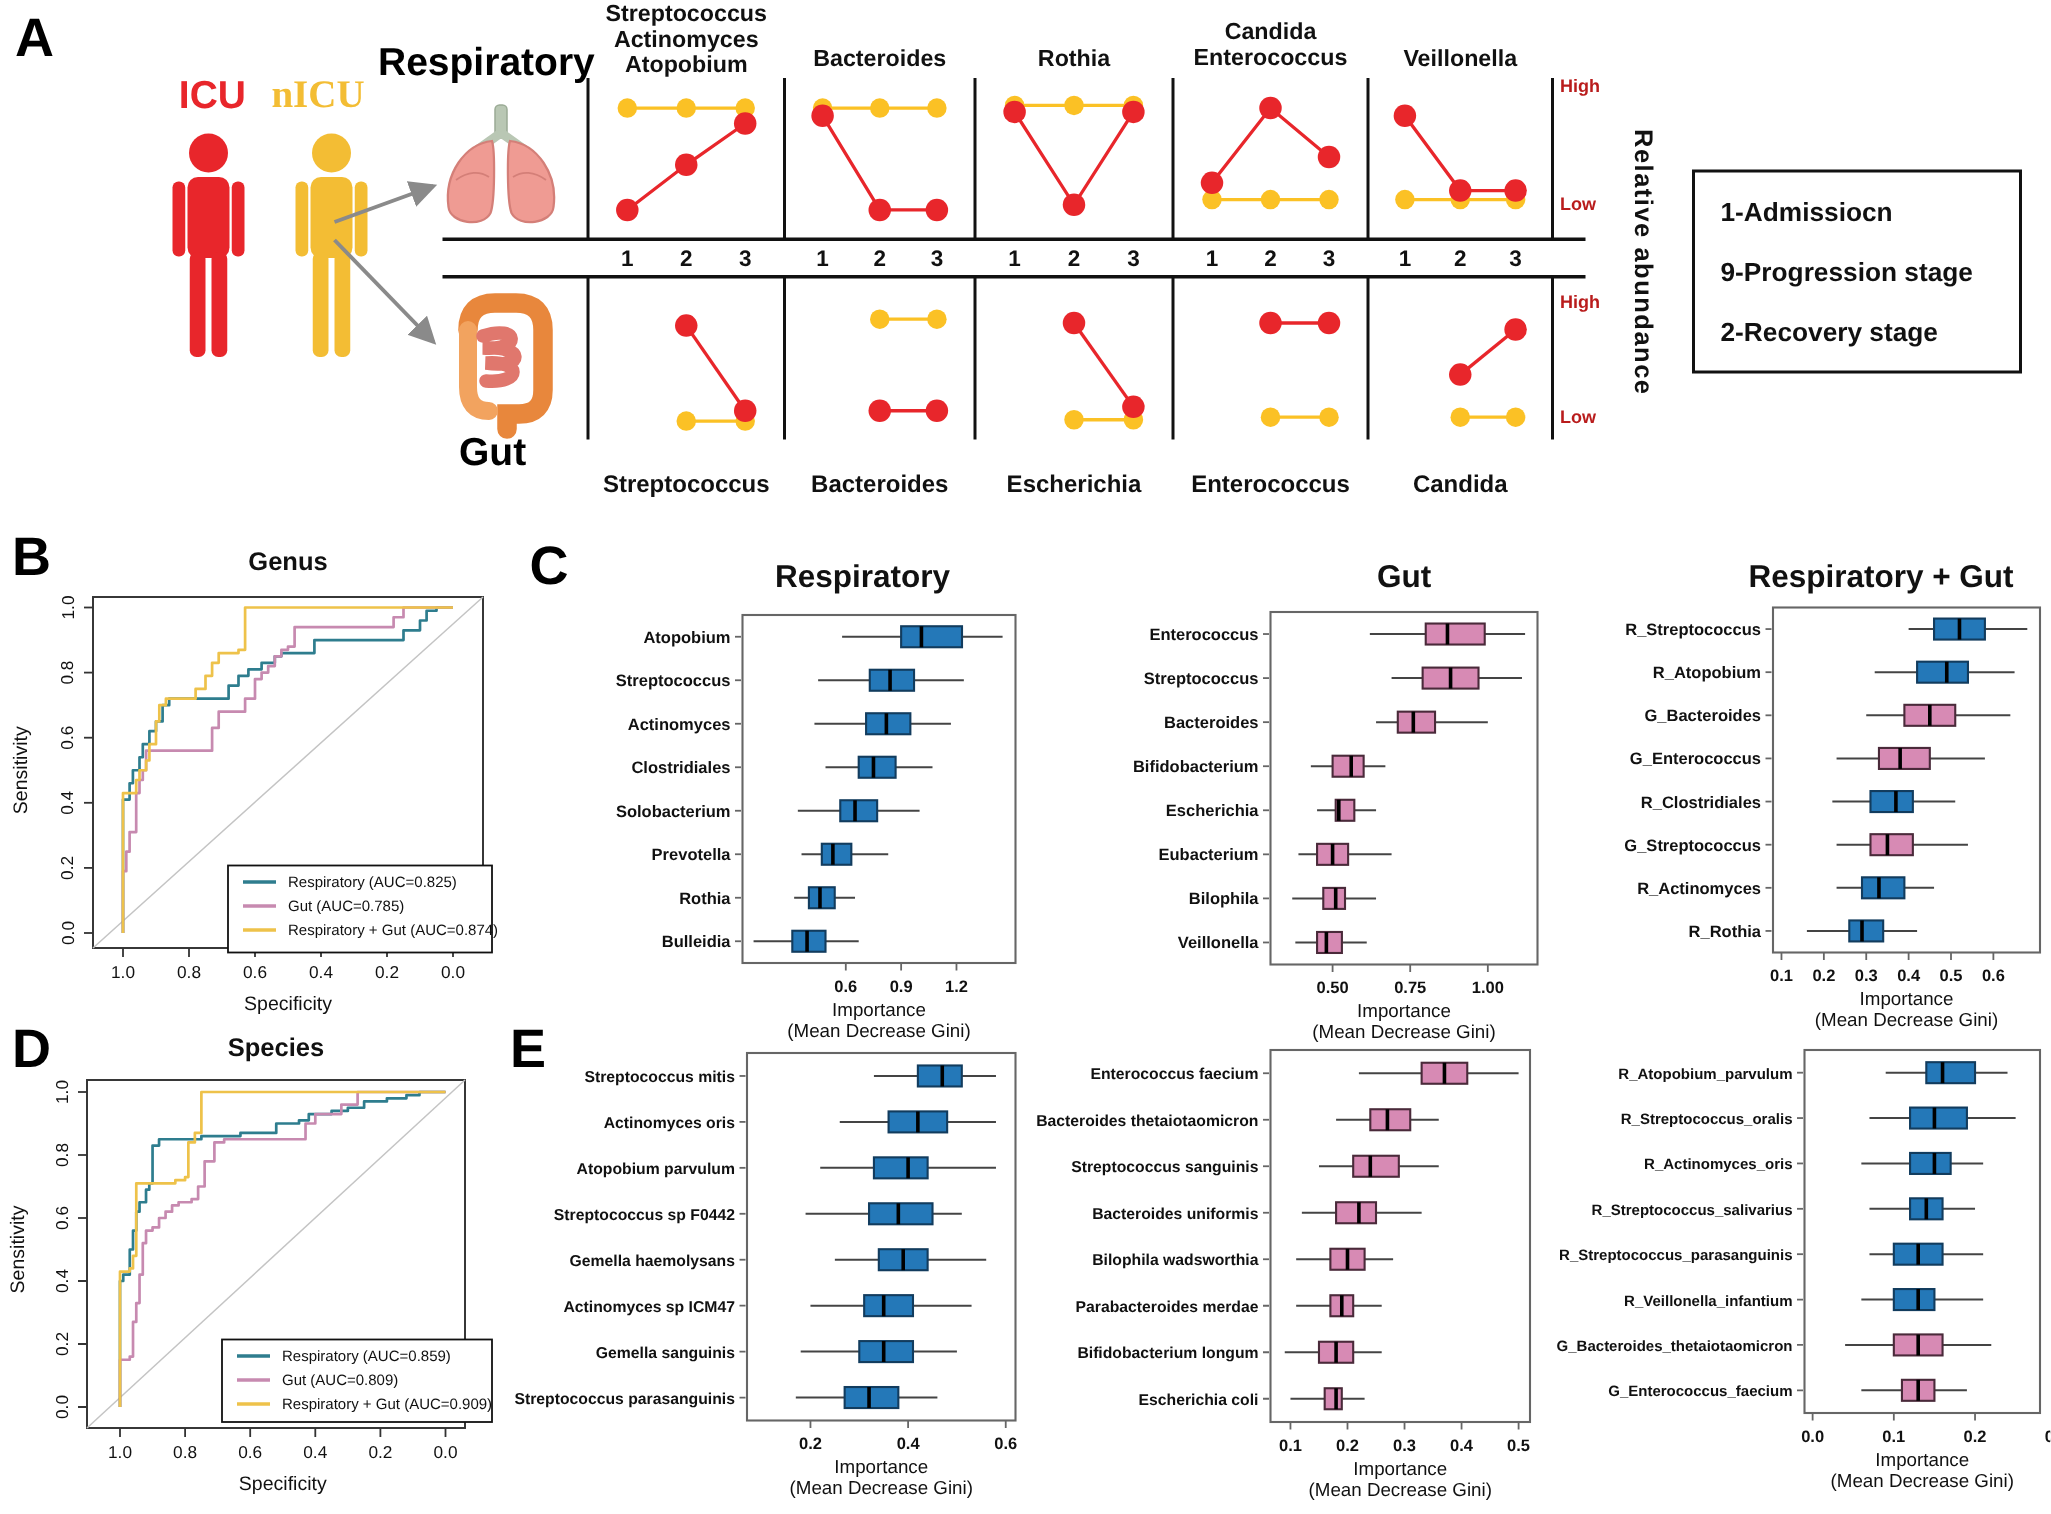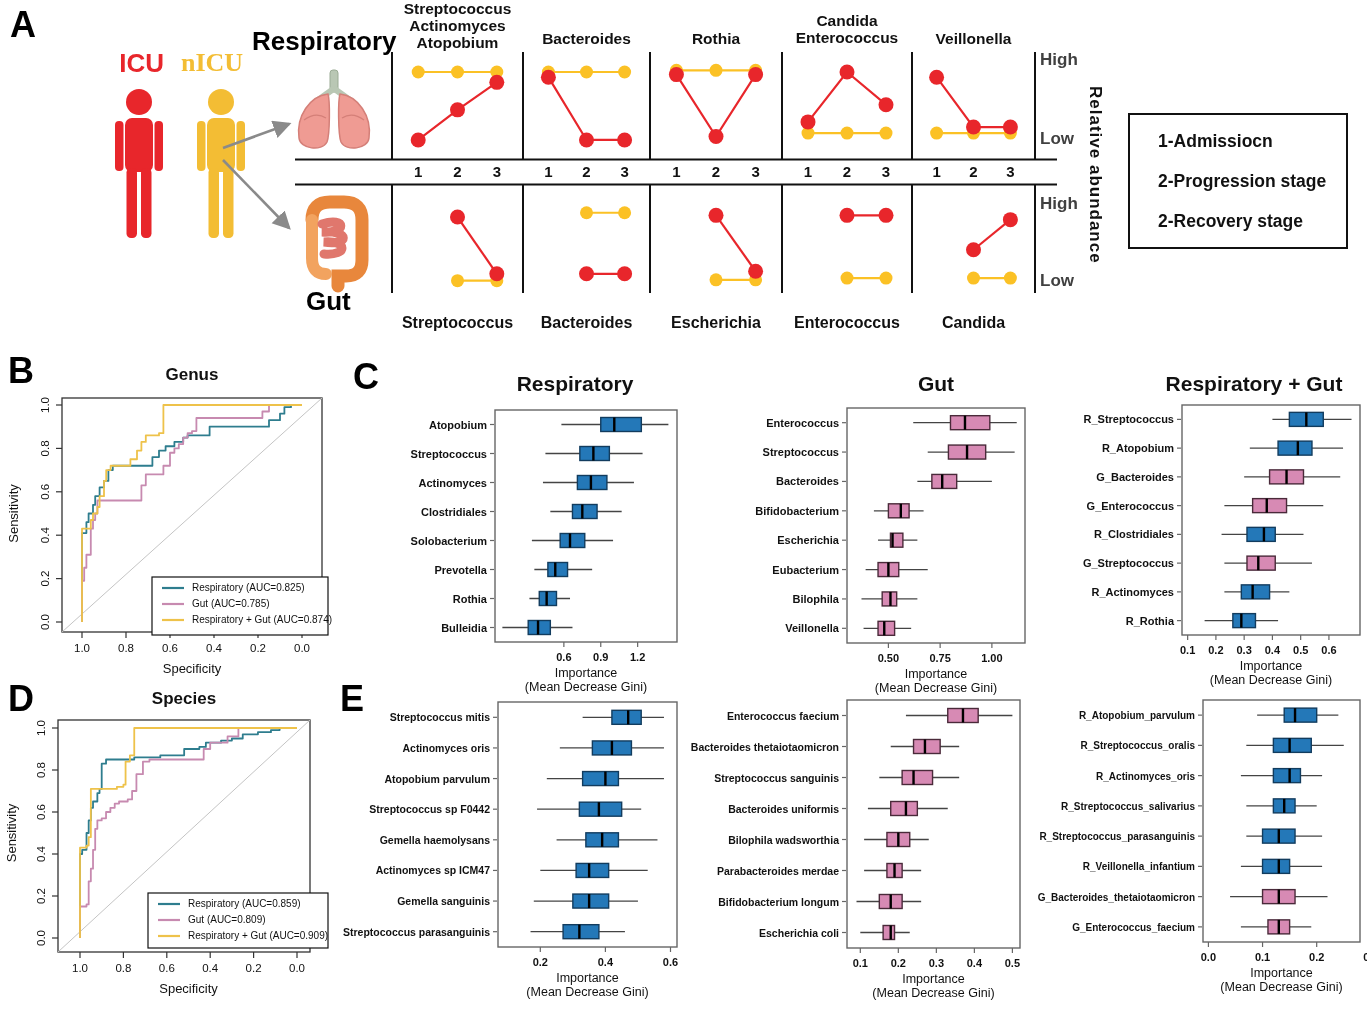--- a/index.html
+++ b/index.html
@@ -1,24 +1,24 @@
 <!DOCTYPE html>
 <html><head>
 <meta charset="utf-8">
 <style>
   html,body{margin:0;padding:0;background:#fff;}
   #fig{position:relative;width:1367px;height:1009px;background:#fff;overflow:hidden;
        font-family:"Liberation Sans",sans-serif;color:#111;}
   .abs{position:absolute;}
   .panel-letter{font-size:36px;font-weight:bold;color:#000;}
   .biglab{font-size:26px;font-weight:bold;color:#000;}
-  .hl{font-size:17px;font-weight:bold;color:#404040;}
+  .hl{font-size:12px;font-weight:bold;color:#b91c1c;}
   .rotlab{writing-mode:vertical-rl;font-size:17px;font-weight:bold;letter-spacing:1px;}
   #a-legend{border:2.5px solid #111;display:flex;flex-direction:column;justify-content:space-around;
-            padding:6px 28px;box-sizing:border-box;}
+            padding:6px 17px;box-sizing:border-box;}
   #a-legend div{font-size:17.5px;font-weight:bold;white-space:nowrap;}
   svg{position:absolute;overflow:visible;}
   text{font-family:"Liberation Sans",sans-serif;}
 </style>
 </head>
 <body>
 
 <div id="fig">
 
   <div class="abs panel-letter" style="left:10px;top:4px;">A</div>
@@ -191,21 +191,21 @@
     </svg>
 
   <div class="abs hl" style="left:1040px;top:50px;">High</div>
   <div class="abs hl" style="left:1040px;top:129px;">Low</div>
   <div class="abs hl" style="left:1040px;top:194px;">High</div>
   <div class="abs hl" style="left:1040px;top:271px;">Low</div>
   <div class="abs rotlab" style="left:1085px;top:60px;height:230px;text-align:center;">Relative abundance</div>
 
   <div class="abs" id="a-legend" style="left:1128px;top:113px;width:220px;height:136px;">
     <div>1-Admissiocn</div>
-    <div>2-Progression stage</div>
+    <div>9-Progression stage</div>
     <div>2-Recovery stage</div>
   </div>
 
   <div class="abs panel-letter" style="left:8px;top:350px;">B</div>
   <div class="abs panel-letter" style="left:353px;top:356px;">C</div>
   <div class="abs panel-letter" style="left:8px;top:678px;">D</div>
   <div class="abs panel-letter" style="left:340px;top:678px;">E</div>
 
   <svg class="abs" style="left:0;top:355px;" width="345" height="335">
       <text x="192" y="25" font-size="17" text-anchor="middle" font-weight="700" fill="#111">Genus</text>

